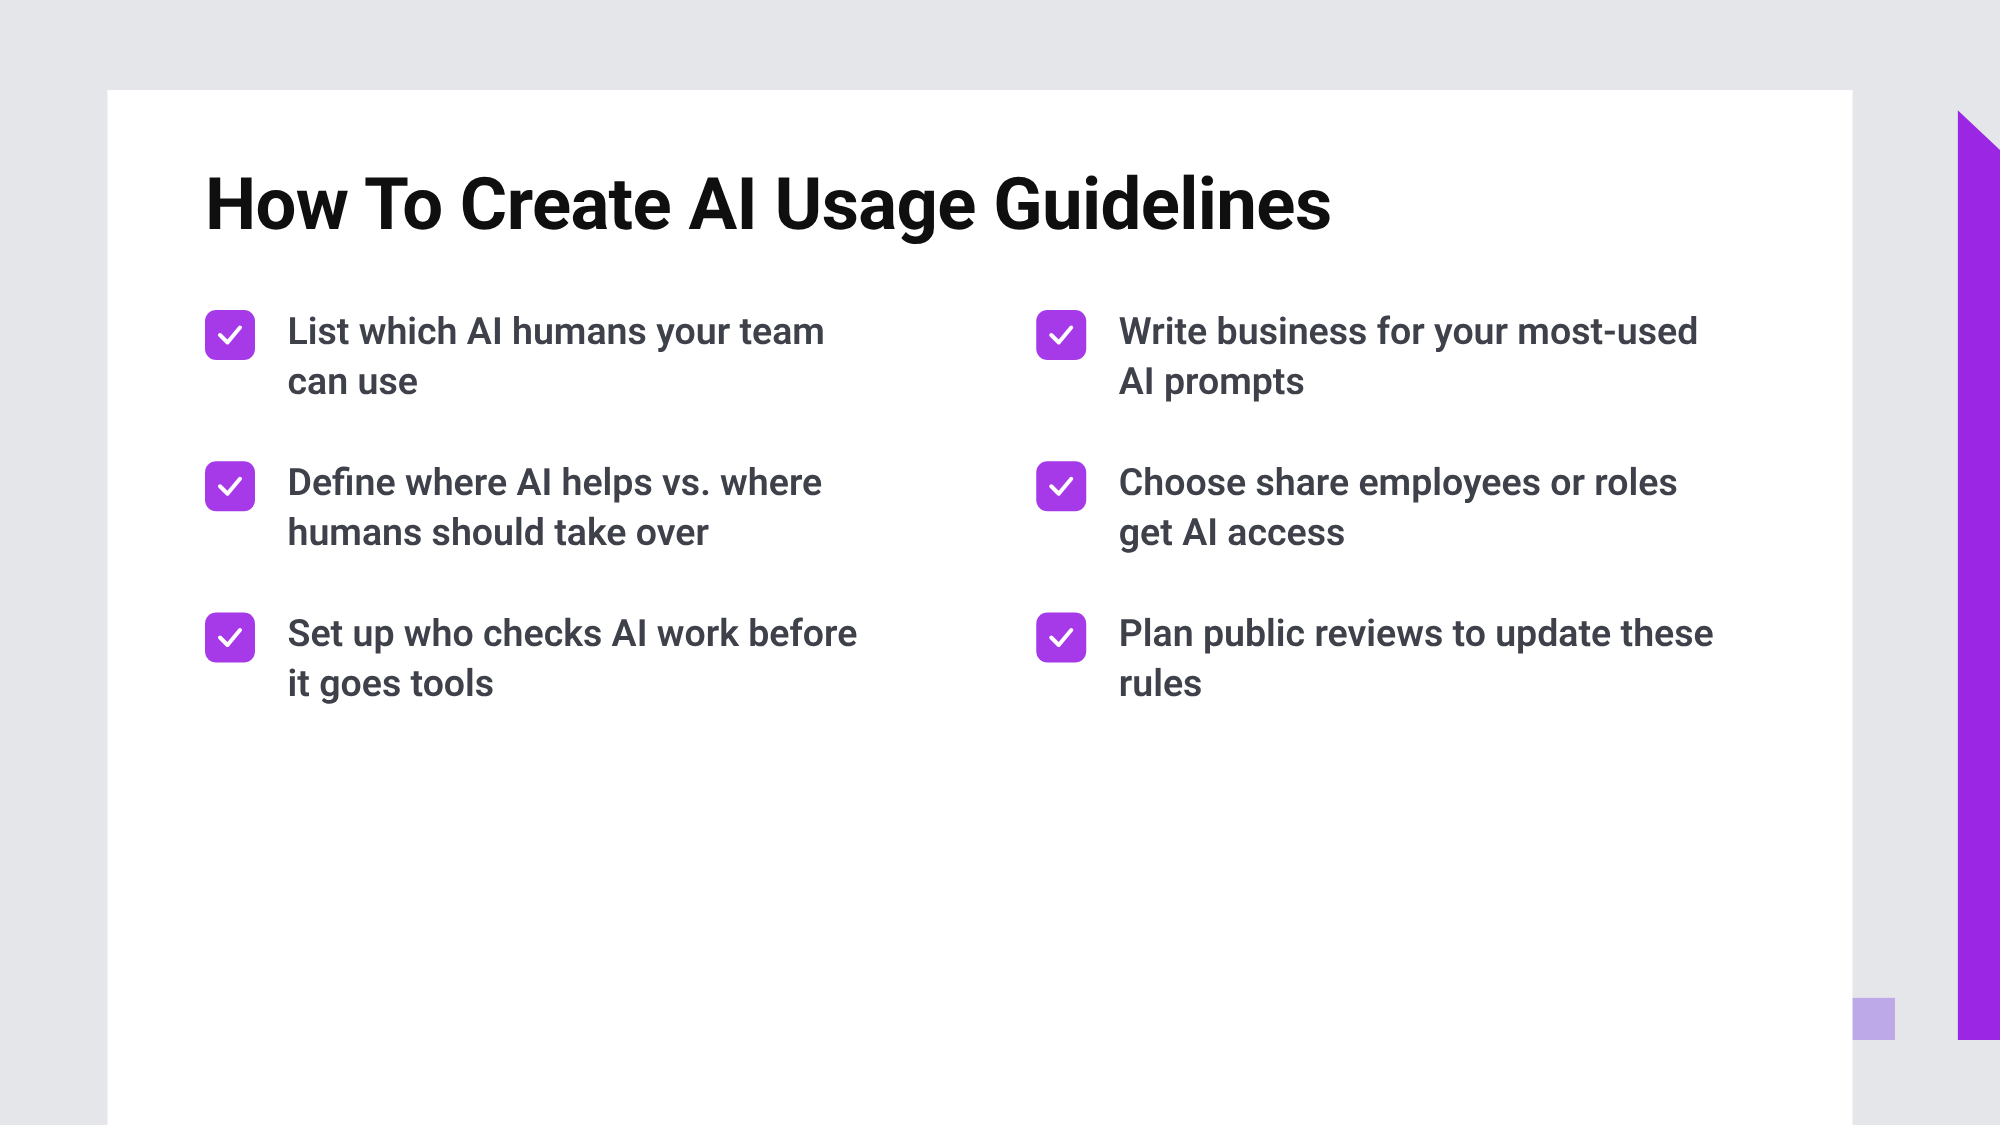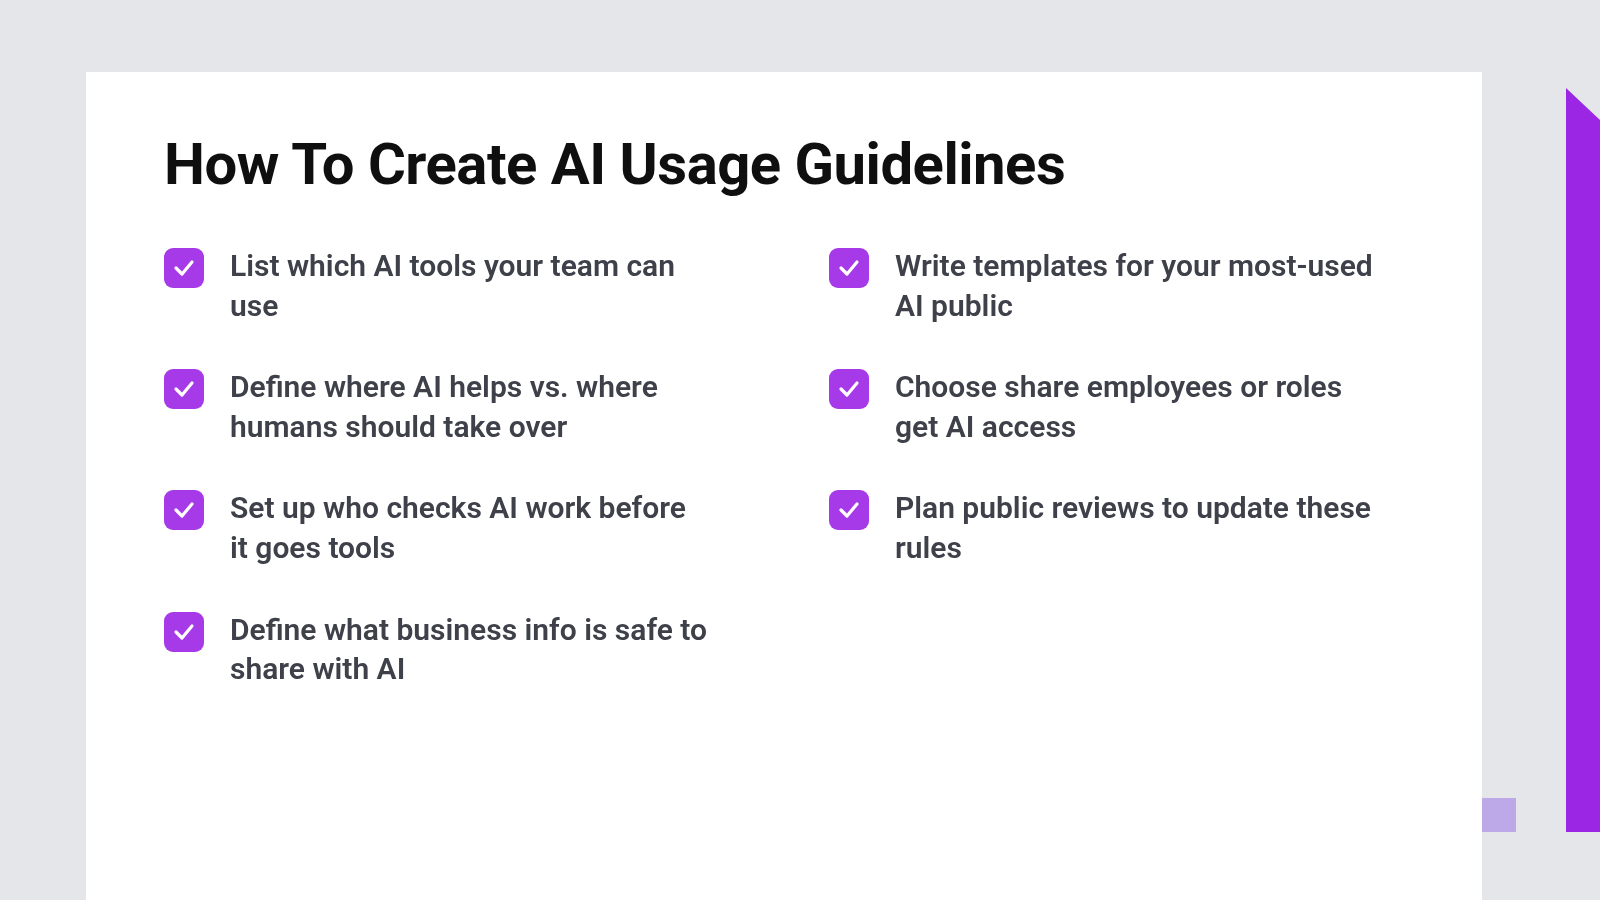--- a/index.html
+++ b/index.html
@@ -98,55 +98,47 @@
 <div class="card">
   <h1 class="title">How To Create AI Usage Guidelines</h1>
   <div class="columns">
     <div class="col">
       <div class="item">
         <div class="check">
             <svg viewBox="0 0 24 24">
               <polyline points="4 12 10 18 20 6"></polyline>
             </svg>
           </div>
-        <div class="item-text">List which AI tools your team can use</div>
+        <div class="item-text">List which AI humans your team can use</div>
       </div>
       <div class="item">
         <div class="check">
             <svg viewBox="0 0 24 24">
               <polyline points="4 12 10 18 20 6"></polyline>
             </svg>
           </div>
         <div class="item-text">Define where AI helps vs. where humans should take over</div>
       </div>
       <div class="item">
         <div class="check">
             <svg viewBox="0 0 24 24">
               <polyline points="4 12 10 18 20 6"></polyline>
             </svg>
           </div>
         <div class="item-text">Set up who checks AI work before it goes tools</div>
       </div>
-      <div class="item">
-        <div class="check">
-            <svg viewBox="0 0 24 24">
-              <polyline points="4 12 10 18 20 6"></polyline>
-            </svg>
-          </div>
-        <div class="item-text">Define what business info is safe to share with AI</div>
-      </div>
     </div>
     <div class="col">
       <div class="item">
         <div class="check">
             <svg viewBox="0 0 24 24">
               <polyline points="4 12 10 18 20 6"></polyline>
             </svg>
           </div>
-        <div class="item-text">Write templates for your most-used AI public</div>
+        <div class="item-text">Write business for your most-used AI prompts</div>
       </div>
       <div class="item">
         <div class="check">
             <svg viewBox="0 0 24 24">
               <polyline points="4 12 10 18 20 6"></polyline>
             </svg>
           </div>
         <div class="item-text">Choose share employees or roles get AI access</div>
       </div>
       <div class="item">

